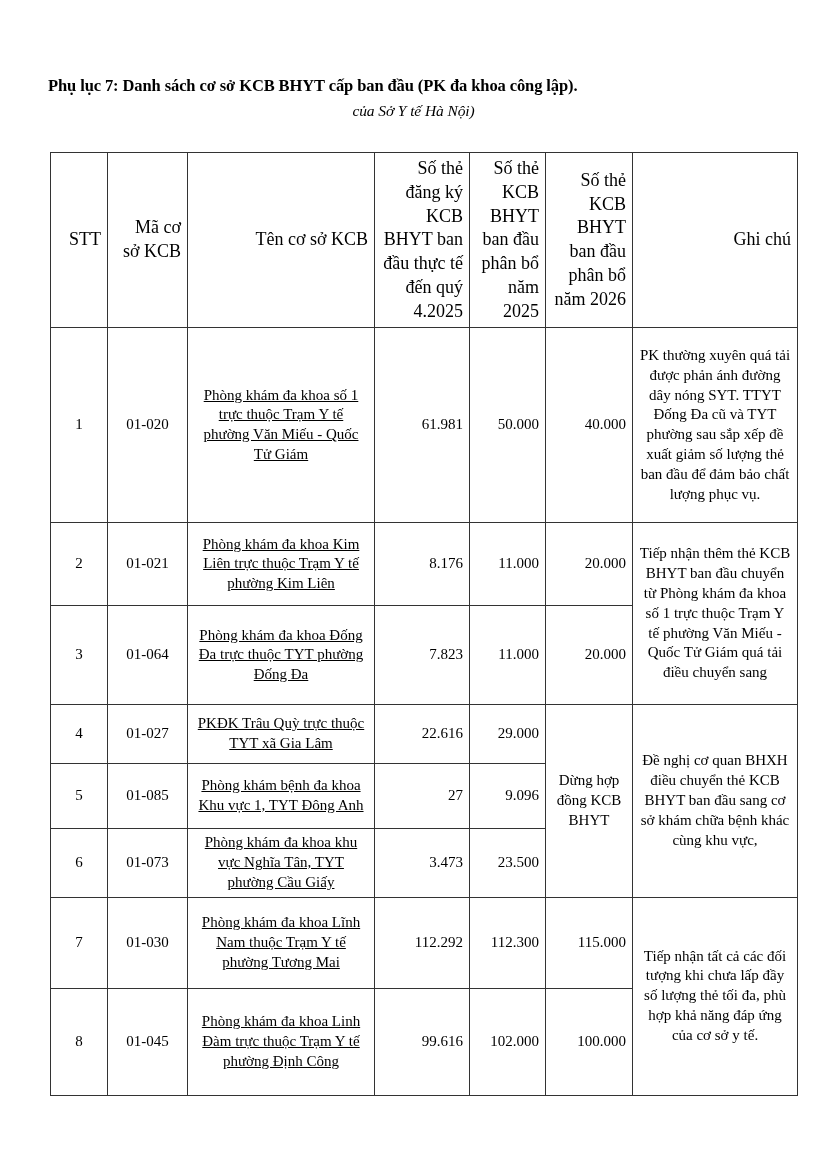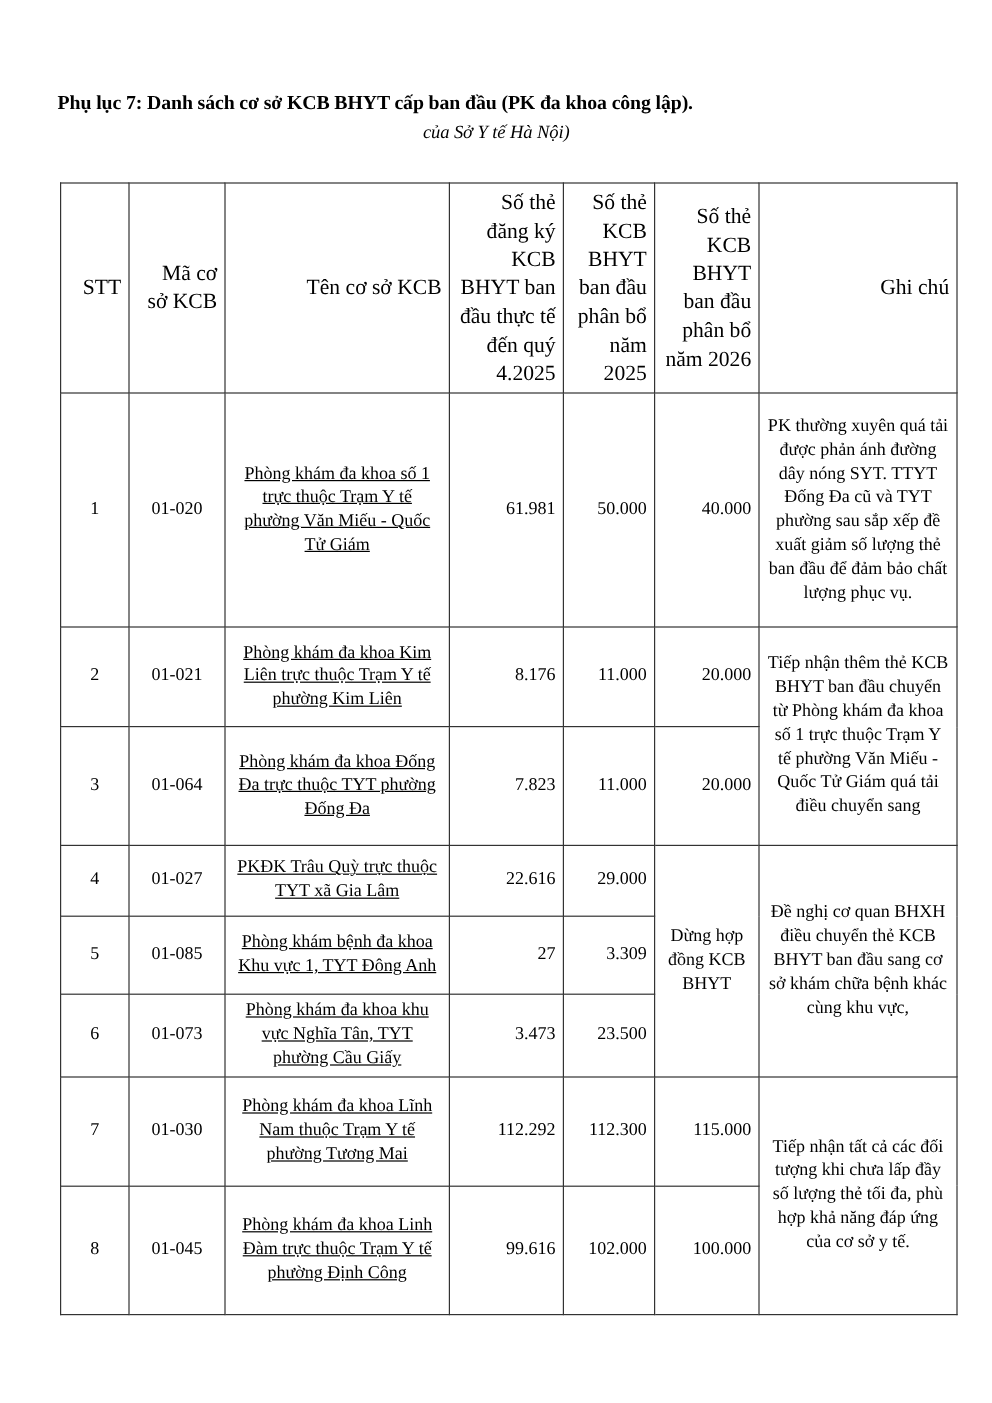--- a/index.html
+++ b/index.html
@@ -187,21 +187,21 @@
         <td class="c-num">29.000</td>
         <td class="c-merge-bold" rowspan="3">Dừng hợp đồng KCB BHYT</td>
         <td class="c-ghi" rowspan="3">Đề nghị cơ quan BHXH điều chuyển thẻ KCB BHYT ban đầu sang cơ sở khám chữa bệnh khác cùng khu vực,</td>
       </tr>
 
       <tr class="r5">
         <td class="c-stt">5</td>
         <td class="c-ma">01-085</td>
         <td class="c-ten">Phòng khám bệnh đa khoa Khu vực 1,  TYT Đông Anh</td>
         <td class="c-num">27</td>
-        <td class="c-num">3.309</td>
+        <td class="c-num">9.096</td>
       </tr>
 
       <tr class="r6">
         <td class="c-stt">6</td>
         <td class="c-ma">01-073</td>
         <td class="c-ten">Phòng khám đa khoa khu vực Nghĩa Tân, TYT phường Cầu Giấy</td>
         <td class="c-num">3.473</td>
         <td class="c-num">23.500</td>
       </tr>
 

